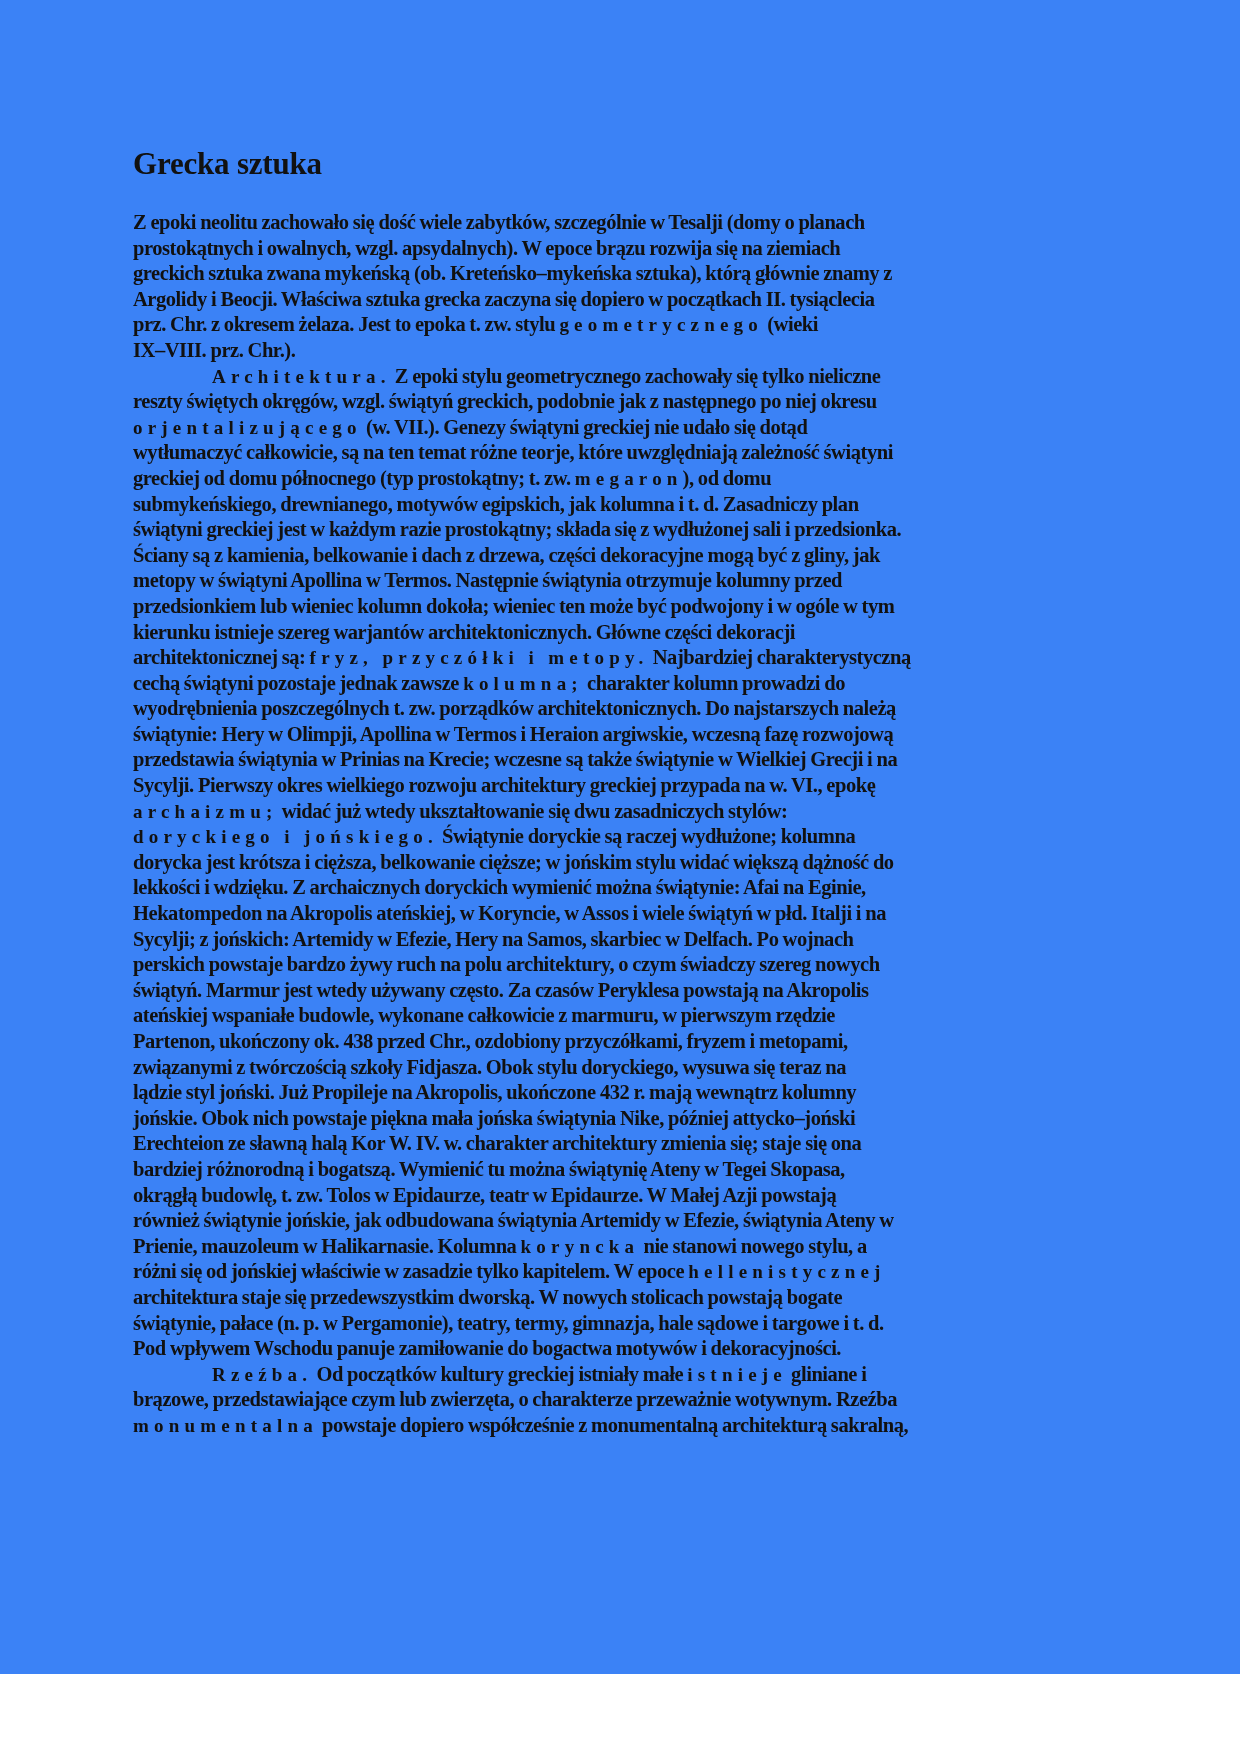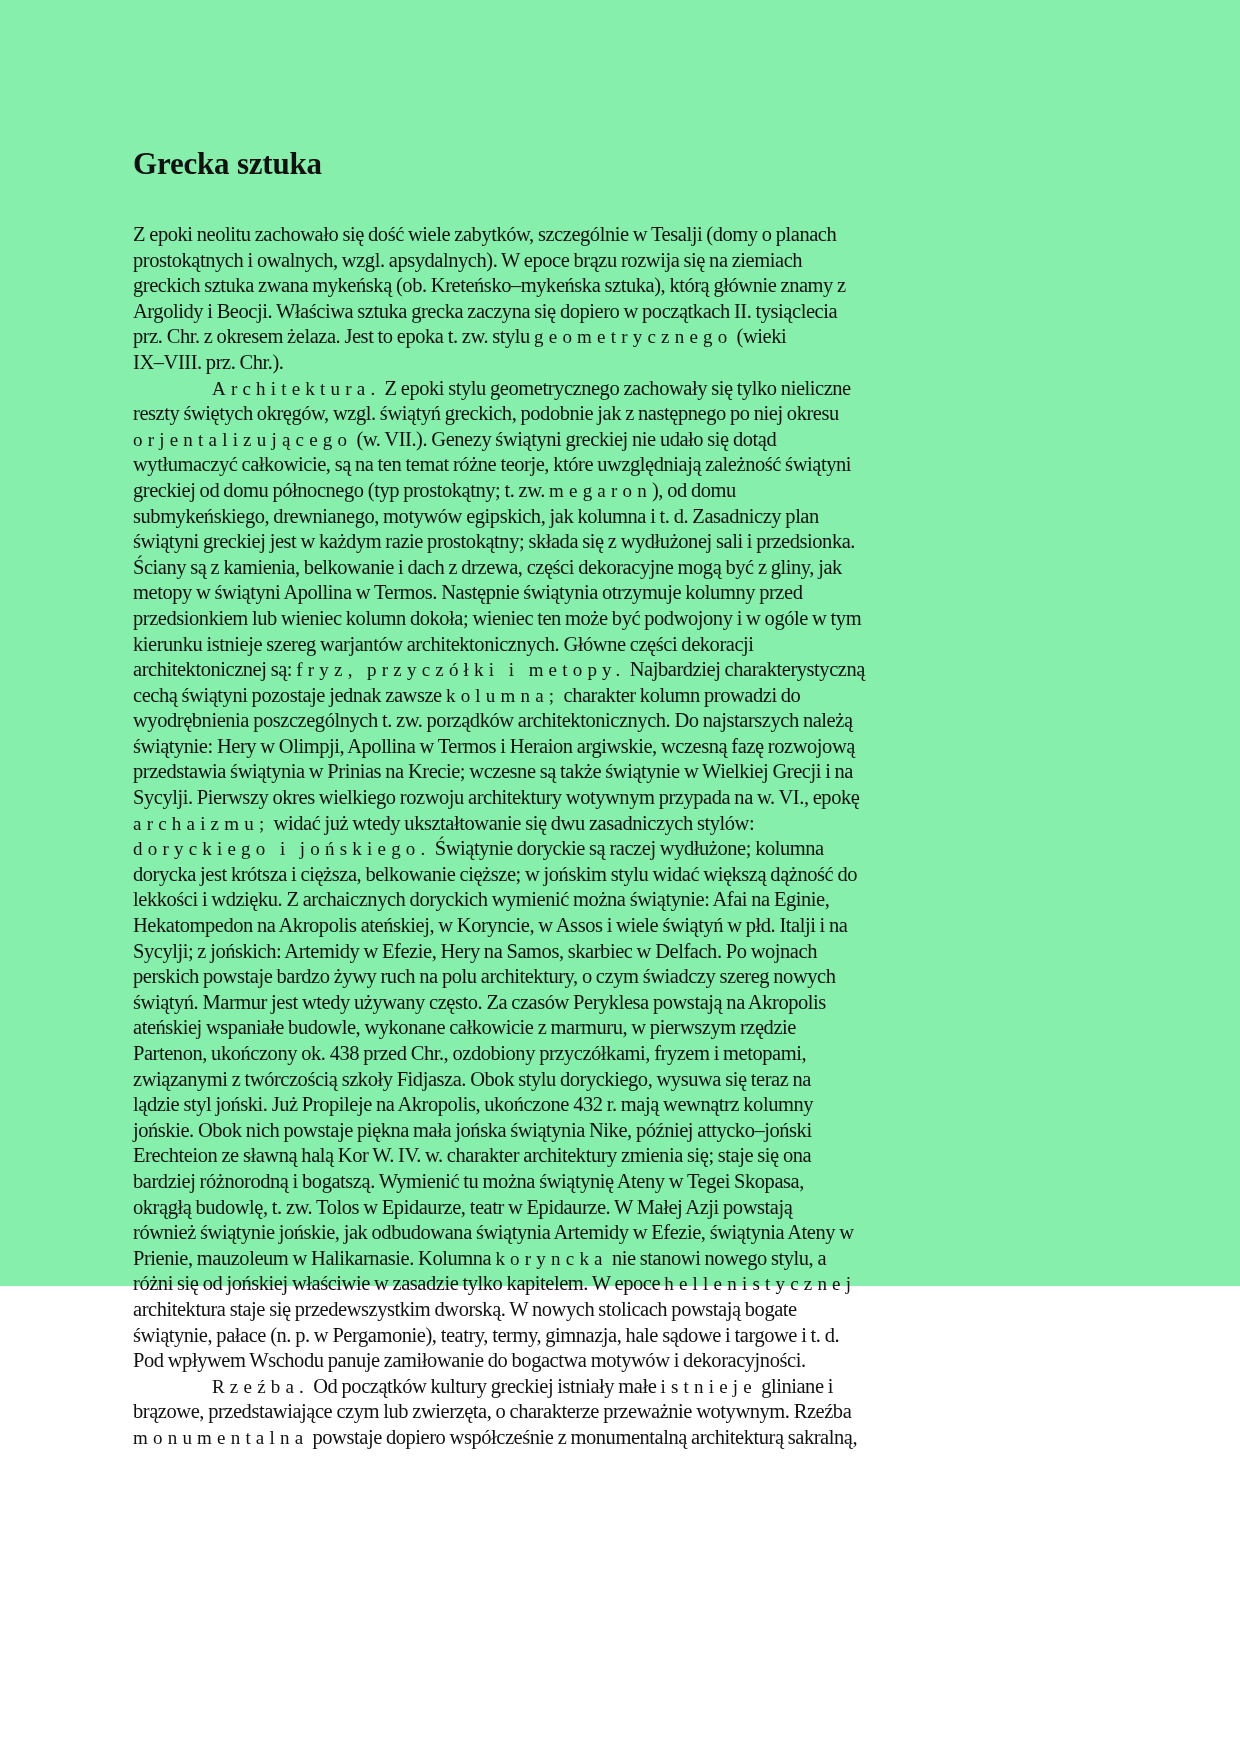--- a/index.html
+++ b/index.html
@@ -12,40 +12,41 @@
       height: 1754px;
       position: relative;
       overflow: hidden;
       font-family: "Liberation Serif", "DejaVu Serif", serif;
       color: #111111;
     }
     .page {
       position: absolute;
       left: 0; top: 0;
       width: 1240px;
-      height: 1286px;
-      background: #86efac;
+      height: 1674px;
+      background: #3b82f6;
     }
     .title {
       position: absolute;
       left: 133px;
       top: 146px;
       margin: 0;
       font-family: "Liberation Serif", "DejaVu Serif", serif;
       font-weight: bold;
       font-size: 31px;
       line-height: 36px;
       color: #111111;
       letter-spacing: -0.2px;
     }
     .body {
       position: absolute;
       left: 133px;
-      top: 222px;
+      top: 210px;
       width: 960px;
+      font-weight: bold;
     }
     .line {
       height: 25.6px;
       line-height: 25.6px;
       font-size: 20.5px;
       white-space: nowrap;
       letter-spacing: -0.45px;
       word-spacing: -0.5px;
     }
     .line.indent {
@@ -78,21 +79,21 @@
       <div class="line"><span>świątyni greckiej jest w każdym razie prostokątny; składa się z wydłużonej sali i przedsionka.</span></div>
       <div class="line"><span>Ściany są z kamienia, belkowanie i dach z drzewa, części dekoracyjne mogą być z gliny, jak</span></div>
       <div class="line"><span>metopy w świątyni Apollina w Termos. Następnie świątynia otrzymuje kolumny przed</span></div>
       <div class="line"><span>przedsionkiem lub wieniec kolumn dokoła; wieniec ten może być podwojony i w ogóle w tym</span></div>
       <div class="line"><span>kierunku istnieje szereg warjantów architektonicznych. Główne części dekoracji</span></div>
       <div class="line"><span>architektonicznej są: </span><span class="sp">fryz, przyczółki i metopy.</span><span> Najbardziej charakterystyczną</span></div>
       <div class="line"><span>cechą świątyni pozostaje jednak zawsze </span><span class="sp"> kolumna;</span><span> charakter kolumn prowadzi do</span></div>
       <div class="line"><span>wyodrębnienia poszczególnych t. zw. porządków architektonicznych. Do najstarszych należą</span></div>
       <div class="line"><span>świątynie: Hery w Olimpji, Apollina w Termos i Heraion argiwskie, wczesną fazę rozwojową</span></div>
       <div class="line"><span>przedstawia świątynia w Prinias na Krecie; wczesne są także świątynie w Wielkiej Grecji i na</span></div>
-      <div class="line"><span>Sycylji. Pierwszy okres wielkiego rozwoju architektury wotywnym przypada na w. VI., epokę</span></div>
+      <div class="line"><span>Sycylji. Pierwszy okres wielkiego rozwoju architektury greckiej przypada na w. VI., epokę</span></div>
       <div class="line"><span> </span><span class="sp">archaizmu;</span><span> widać już wtedy ukształtowanie się dwu zasadniczych stylów:</span></div>
       <div class="line"><span> </span><span class="sp">doryckiego i jońskiego.</span><span> Świątynie doryckie są raczej wydłużone; kolumna</span></div>
       <div class="line"><span>dorycka jest krótsza i cięższa, belkowanie cięższe; w jońskim stylu widać większą dążność do</span></div>
       <div class="line"><span>lekkości i wdzięku. Z archaicznych doryckich wymienić można świątynie: Afai na Eginie,</span></div>
       <div class="line"><span>Hekatompedon na Akropolis ateńskiej, w Koryncie, w Assos i wiele świątyń w płd. Italji i na</span></div>
       <div class="line"><span>Sycylji; z jońskich: Artemidy w Efezie, Hery na Samos, skarbiec w Delfach. Po wojnach</span></div>
       <div class="line"><span>perskich powstaje bardzo żywy ruch na polu architektury, o czym świadczy szereg nowych</span></div>
       <div class="line"><span>świątyń. Marmur jest wtedy używany często. Za czasów Peryklesa powstają na Akropolis</span></div>
       <div class="line"><span>ateńskiej wspaniałe budowle, wykonane całkowicie z marmuru, w pierwszym rzędzie</span></div>
       <div class="line"><span>Partenon, ukończony ok. 438 przed Chr., ozdobiony przyczółkami, fryzem i metopami,</span></div>

